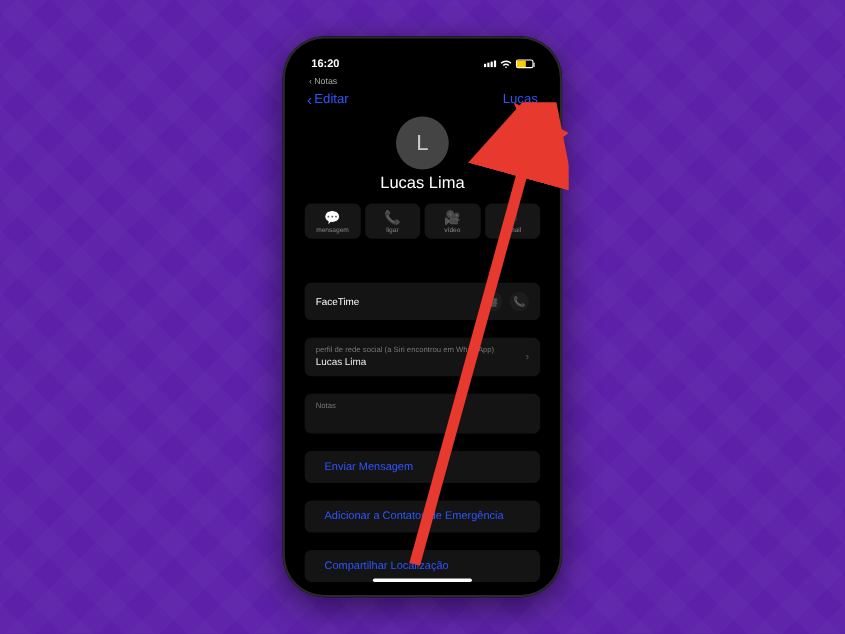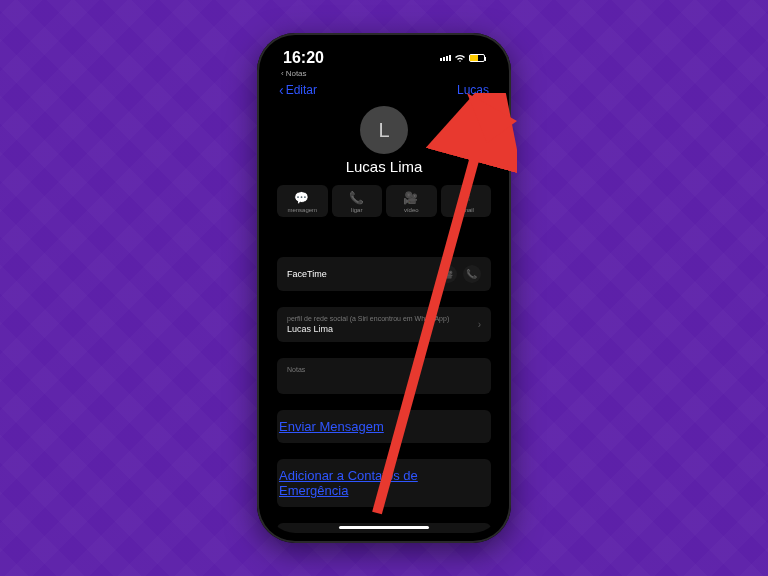--- a/index.html
+++ b/index.html
@@ -46,21 +46,21 @@
     border-bottom-left-radius: 14px;
     border-bottom-right-radius: 14px;
     z-index: 50;
   }
   .statusbar {
     display: flex;
     justify-content: space-between;
     align-items: center;
     padding: 4px 16px 0;
     height: 26px;
-    font-size: 16px;
+    font-size: 10px;
     font-weight: 600;
   }
   .status-right { display: flex; gap: 3px; align-items: center; }
   .bars, .wifi, .battery { display: inline-flex; align-items: flex-end; }
   .bars span { width:2px; background:#fff; margin-left:1px; }
   .bars span:nth-child(1){height:3px}
   .bars span:nth-child(2){height:4px}
   .bars span:nth-child(3){height:5px}
   .bars span:nth-child(4){height:6px}
   .battery-shell { width:16px; height:8px; border:1px solid #fff; border-radius:2px; position:relative; display:flex; align-items:center; }
@@ -95,21 +95,21 @@
   }
   .action-btn .ic { color:#2f55ff; font-size:12px; }
   .action-btn .lbl { font-size:6px; color:#888; }
   .action-btn.disabled .ic { color:#333; }
   .section { margin: 16px 10px 6px; background:#141414; border-radius:6px; }
   .row { padding:8px 10px; font-size:9px; display:flex; align-items:center; justify-content:space-between; }
   .row .mini { color:#777; font-size:7px; display:block; margin-bottom:2px; }
   .row .val { color:#eee; font-size:9px; }
   .ft-icons { display:flex; gap:6px; }
   .circ { width:18px; height:18px; border-radius:50%; background:#1c1c1c; display:flex; align-items:center; justify-content:center; color:#2f55ff; font-size:9px; }
-  .link-row { padding:9px 2px; font-size:13px; color:#2f55ff;text-decoration:underline; }
+  .link-row { padding:9px 18px; font-size:10px; color:#2f55ff; }
   .link-row + .link-row { border-top:1px solid #222; }
   .notes { min-height:36px; }
   .chevr { color:#555; font-size:10px; }
   .home-ind { position:absolute; bottom:4px; left:50%; transform:translateX(-50%); width:90px; height:3px; background:#fff; border-radius:3px; }
   .arrow {
     position: absolute;
     pointer-events: none;
     z-index: 100;
   }
 </style>

